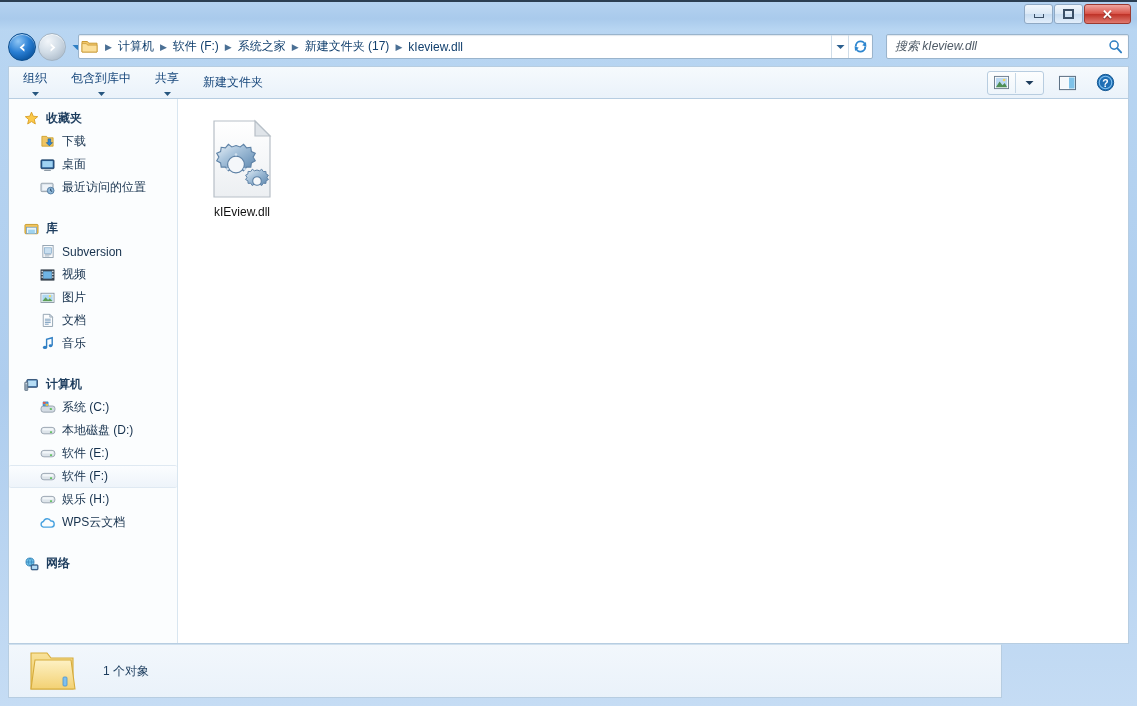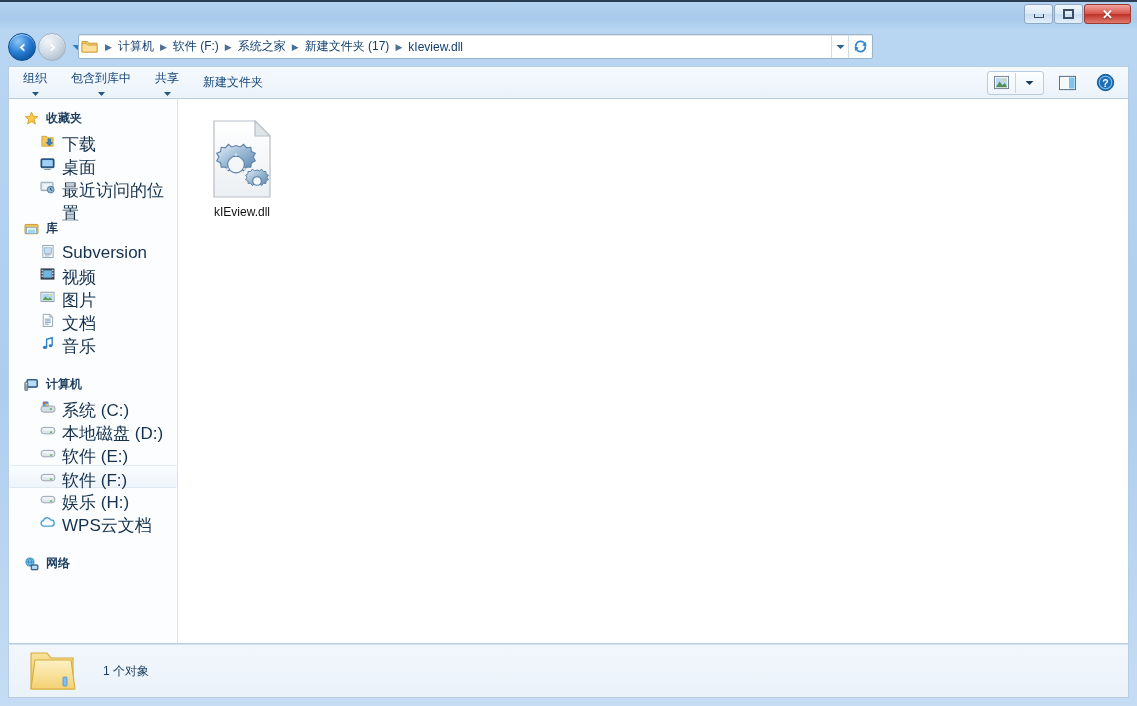--- a/index.html
+++ b/index.html
@@ -154,22 +154,22 @@
     border-right: 1px solid #d9e6f0;
     padding-top: 8px; overflow: hidden;
   }
   .side-group { margin-bottom: 2px; }
   .side-head {
     display: flex; align-items: center; gap: 6px;
     padding: 3px 0 3px 14px; font-size: 12px; color: #1d3d5e; font-weight: bold;
     cursor: pointer;
   }
   .side-item {
-    display: flex; align-items: flex-start; gap: 6px;
-    padding: 3px 0 3px 30px; font-size: 17px; color: #16314d;
+    display: flex; align-items: center; gap: 6px;
+    padding: 3px 0 3px 30px; font-size: 12px; color: #16314d;
     cursor: pointer; height: 23px;
   }
   .side-item.selected {
     background: linear-gradient(180deg,#fbfdff 0%, #eef4fa 100%);
     border-top: 1px solid #dfe9f2; border-bottom: 1px solid #dfe9f2;
     border-radius: 2px;
   }
   .side-gap { height: 16px; }
   .ic { width: 17px; height: 16px; flex: none; display:flex;align-items:center;justify-content:center; }
 
@@ -181,21 +181,21 @@
     cursor: pointer; padding-top: 6px;
   }
   .file-icon { width: 66px; height: 80px; position: relative; }
   .file-label {
     margin-top: 6px; font-size: 12px; color: #111; text-align: center;
     line-height: 14px; max-width: 92px; word-break: break-all;
   }
 
   
   .statusbar {
-    position: absolute; left: 8px; top: 642px; width: 1121px; height: 54px;
+    position: absolute; left: 8px; top: 642px; width: 994px; height: 54px;
     background: linear-gradient(180deg,#f2f7fc 0%, #eaf2fa 100%);
     border: 1px solid #b7cde1; border-top: 1px solid #cfe0ee;
     display: flex; align-items: center;
   }
   .status-folder { width: 56px; height: 50px; margin-left: 16px; flex:none; display:flex;align-items:center;}
   .status-text { font-size: 12px; color: #1d3d5e; margin-left: 22px; }
 </style>
 </head>
 <body>
 
@@ -264,20 +264,29 @@
           <svg width="15" height="15" viewBox="0 0 16 16">
             <path d="M3 8 A5 5 0 0 1 13 7.2" stroke="#2d86cf" stroke-width="2" fill="none"></path>
             <path d="M13.8 3.2 L14.3 8.2 L9.8 6.6 Z" fill="#2d86cf"></path>
             <path d="M13 8 A5 5 0 0 1 3 8.8" stroke="#2d86cf" stroke-width="2" fill="none"></path>
             <path d="M2.2 12.8 L1.7 7.8 L6.2 9.4 Z" fill="#2d86cf"></path>
           </svg>
         </div>
       </div>
     </div>
 
+    <div class="searchbox">
+      <div class="search-placeholder">搜索 kIeview.dll</div>
+      <div class="search-icon">
+        <svg width="15" height="15" viewBox="0 0 16 16">
+          <circle cx="6.5" cy="6.5" r="4.3" stroke="#2f7fc2" stroke-width="1.6" fill="none"></circle>
+          <path d="M9.8 9.8 L14 14.3" stroke="#2f7fc2" stroke-width="2" stroke-linecap="round"></path>
+        </svg>
+      </div>
+    </div>
   </div>
 
   <div class="toolbar">
 
     <div class="tbitem">
       <span>组织</span>
       <svg class="tb-caret" viewBox="0 0 7 4">
           <path d="M0 0 L3.5 4 L7 0 Z" fill="#26567f"></path>
         </svg>
     </div>

